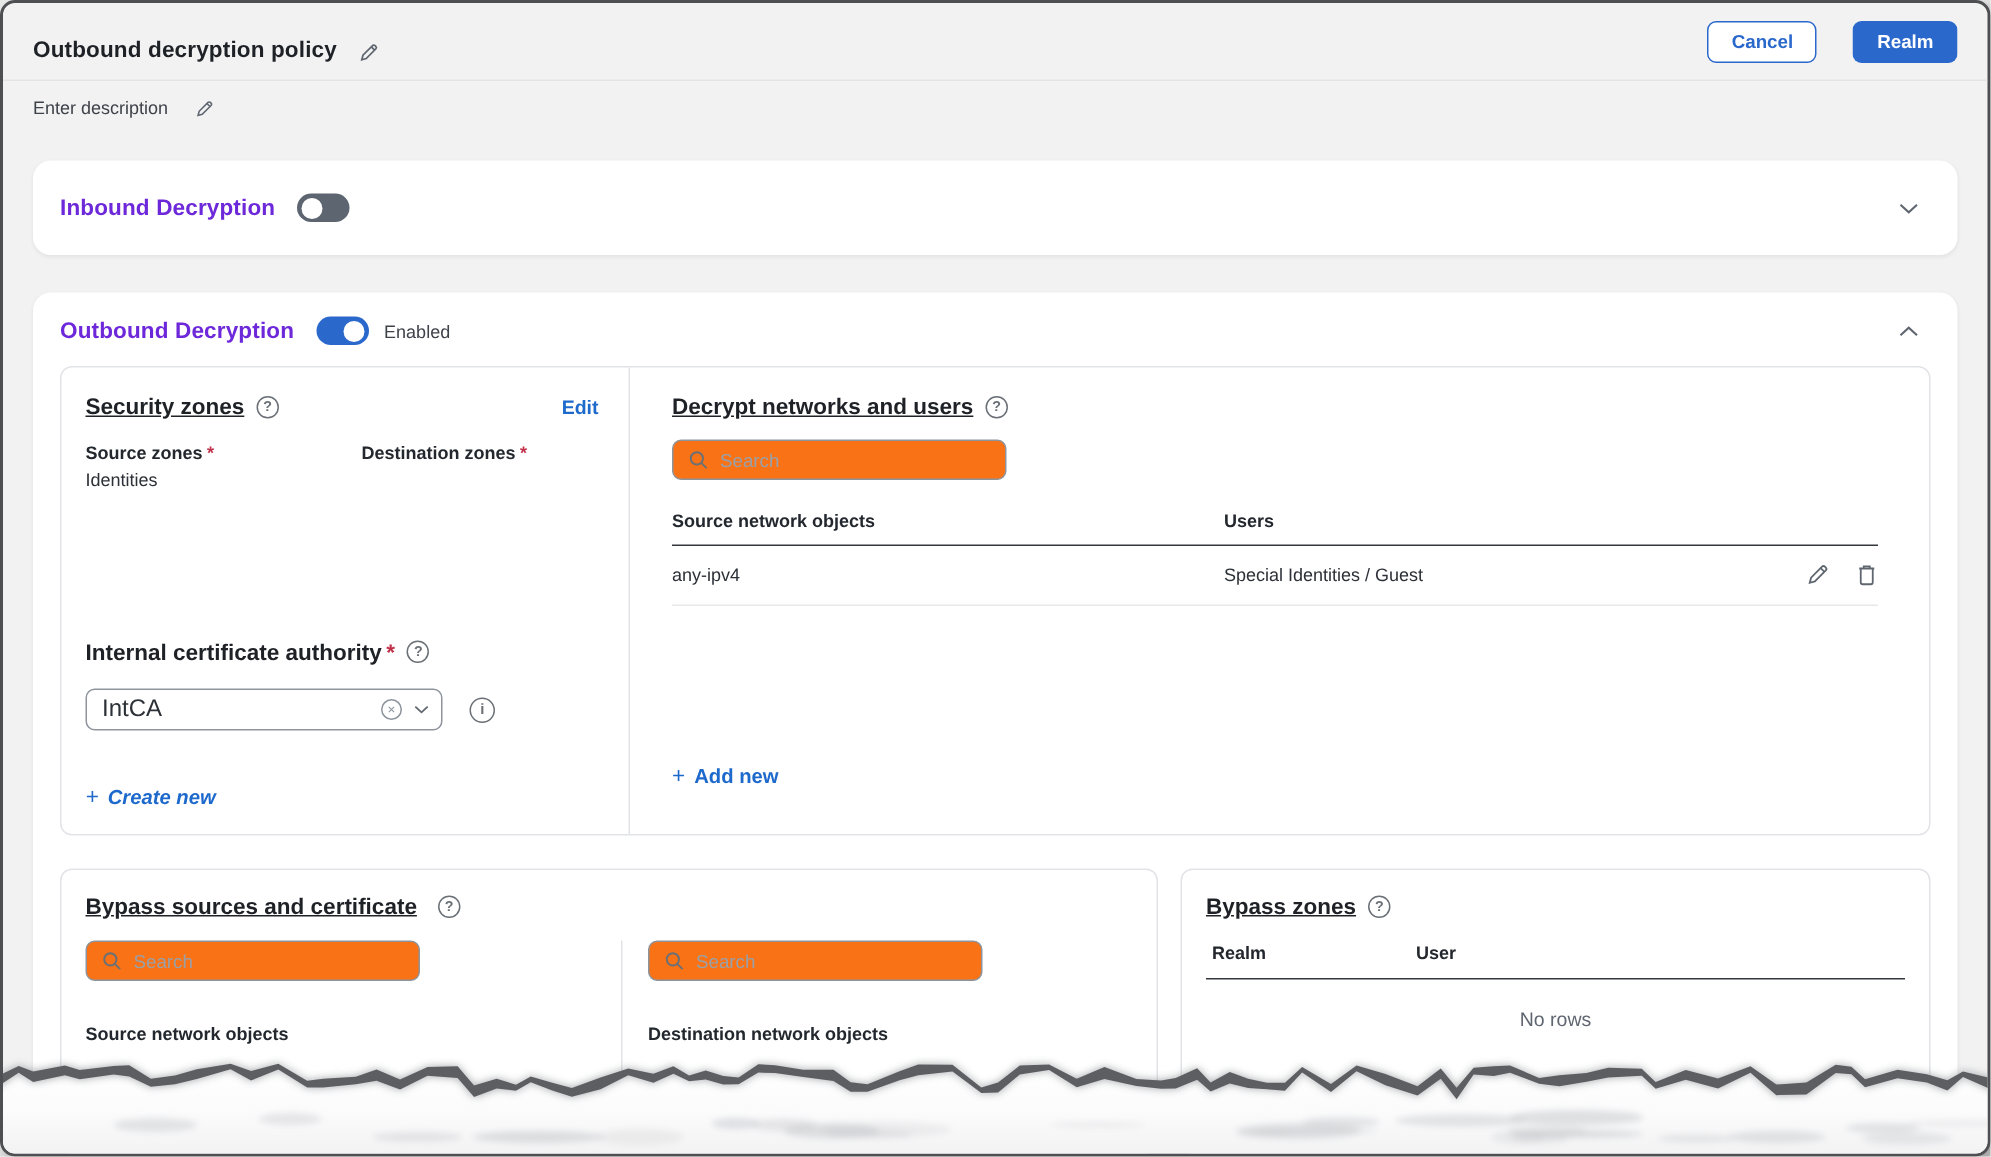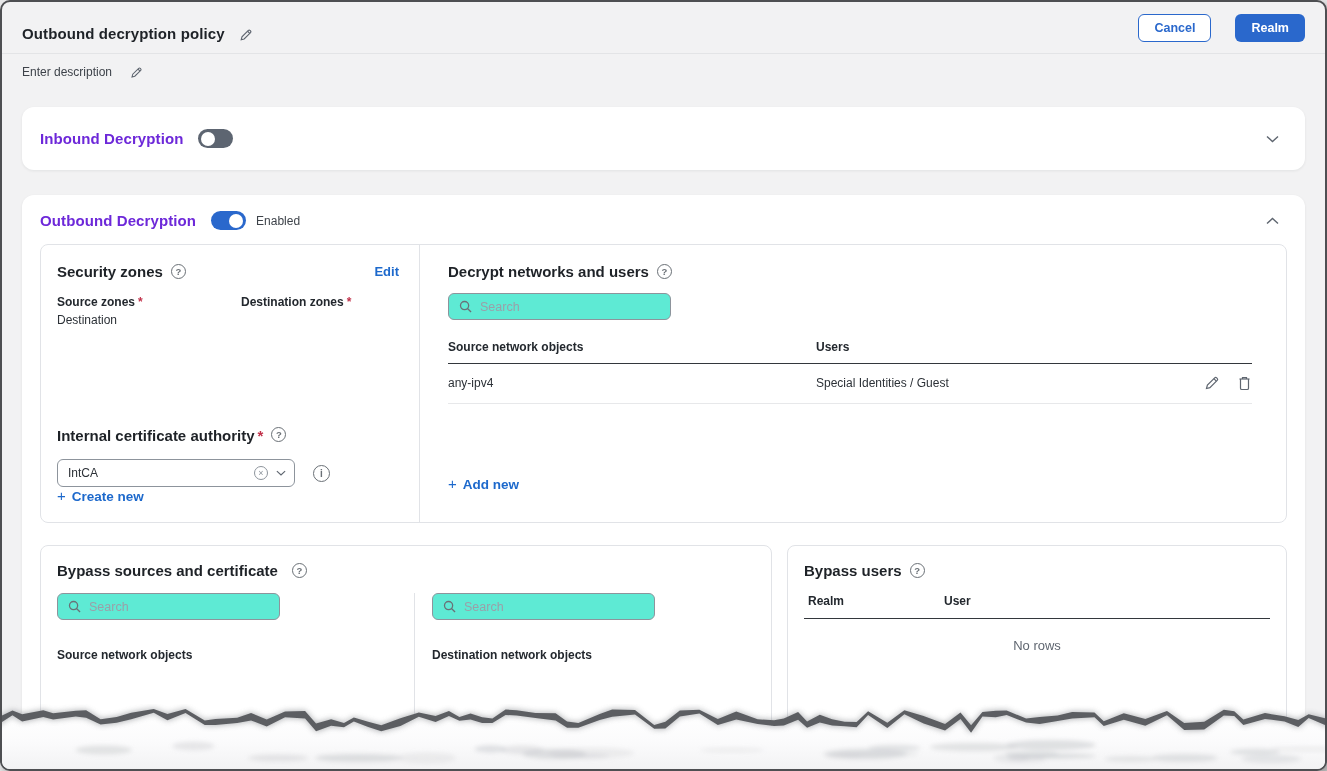--- a/index.html
+++ b/index.html
@@ -63,50 +63,50 @@
     font-size:9.5px; font-weight:700; margin-left:8px; flex:0 0 auto;
   }
 
   
   .inner-box { border:1px solid #e1e3e7; border-radius:8px; background:#fff; }
   .zones-box { margin-top:14px; height:316px; display:flex; }
   .zones-left { width:379px; border-right:1px solid #e1e3e7; padding:18px 16px 16px 16px; display:flex; flex-direction:column; }
   .zones-right { flex:1; padding:18px 34px 16px 28px; display:flex; flex-direction:column; }
 
   .section-head { display:flex; align-items:center; }
-  .section-title { font-size:15px; font-weight:700; color:#1e2227; }
+  .section-title { font-size:15px; font-weight:700; color:#1e2227;text-decoration:underline; }
   .link { color:#1d69cc; font-weight:700; font-size:13px; cursor:pointer; text-decoration:none; }
   .edit-link { margin-left:auto; margin-right:4px; }
 
   .zone-labels { display:grid; grid-template-columns: 184px 1fr; margin-top:15px; }
   .field-label { font-size:12px; font-weight:700; color:#23282e; }
   .req { color:#c1314a; font-weight:700; margin-left:3px; }
   .zone-value { font-size:12px; color:#2c3137; margin-top:4px; }
 
   .ca-head { display:flex; margin-top:100px; }
   .ca-title { font-size:15px; font-weight:700; color:#1e2227; }
   .select-row { display:flex; align-items:center; margin-top:15px; }
   .select {
     width:238px; height:28px; border:1px solid #8d949c; border-radius:6px;
     display:flex; align-items:center; padding:0 8px 0 10px; background:#fff; cursor:pointer;
   }
-  .select-value { font-size:12px; color:#2c3137; flex:1; }
+  .select-value { font-size:16px; color:#2c3137; flex:1; }
   .clear-ic {
     width:14px; height:14px; border-radius:50%; border:1.2px solid #8d949c; color:#8d949c;
     font-size:9px; display:inline-flex; align-items:center; justify-content:center; cursor:pointer;
   }
   .select-chev { color:#5f6670; margin-left:8px; display:inline-flex; }
   .info-ic { margin-left:18px; width:17px; height:17px; font-size:10px; font-style:normal; }
-  .create-new { font-size:13.5px; }
+  .create-new { margin-top:36px; font-size:13.5px;font-style:italic; }
   .plus { font-weight:400; margin-right:6px; font-size:15px; }
 
   .search-box {
     display:flex; align-items:center; gap:8px;
     width:223px; height:27px; border:1px solid #8d949c; border-radius:6px;
-    padding:0 10px; background:#5eead4;
+    padding:0 10px; background:#f97316;
   }
   .search-box input {
     border:none; outline:none; width:100%; font-size:12.5px; color:#2c3137; background:transparent;
     font-family:"Liberation Sans","DejaVu Sans",sans-serif;
   }
   .search-box input::placeholder { color:#9aa0a8; }
   .search-ic { color:#6a7076; display:inline-flex; }
   .zones-right .search-box { margin-top:13px; }
 
   
@@ -198,21 +198,21 @@
       <div class="zones-left">
         <div class="section-head">
           <span class="section-title">Security zones</span>
           <span class="round-ic">?</span>
           <a class="link edit-link">Edit</a>
         </div>
         <div class="zone-labels">
           <span class="field-label"><span>Source zones</span><span class="req">*</span></span>
           <span class="field-label"><span>Destination zones</span><span class="req">*</span></span>
         </div>
-        <div class="zone-value">Destination</div>
+        <div class="zone-value">Identities</div>
 
         <div class="ca-head">
           <span class="ca-title"><span>Internal certificate authority</span><span class="req">*</span></span>
           <span class="round-ic">?</span>
         </div>
         <div class="select-row">
           <div class="select">
             <span class="select-value">IntCA</span>
             <span class="clear-ic">×</span>
             <span class="select-chev">
@@ -299,21 +299,21 @@
               </span>
               <input type="text" placeholder="Search" style="">
             </div>
             <span class="th bypass-col-head">Destination network objects</span>
           </div>
         </div>
       </div>
 
       <div class="inner-box bypass-users-box">
         <div class="section-head">
-          <span class="section-title">Bypass users</span>
+          <span class="section-title">Bypass zones</span>
           <span class="round-ic">?</span>
         </div>
         <div class="users-tbl-head">
           <span class="th c1">Realm</span>
           <span class="th">User</span>
         </div>
         <div class="no-rows">No rows</div>
       </div>
     </div>
   </div>

